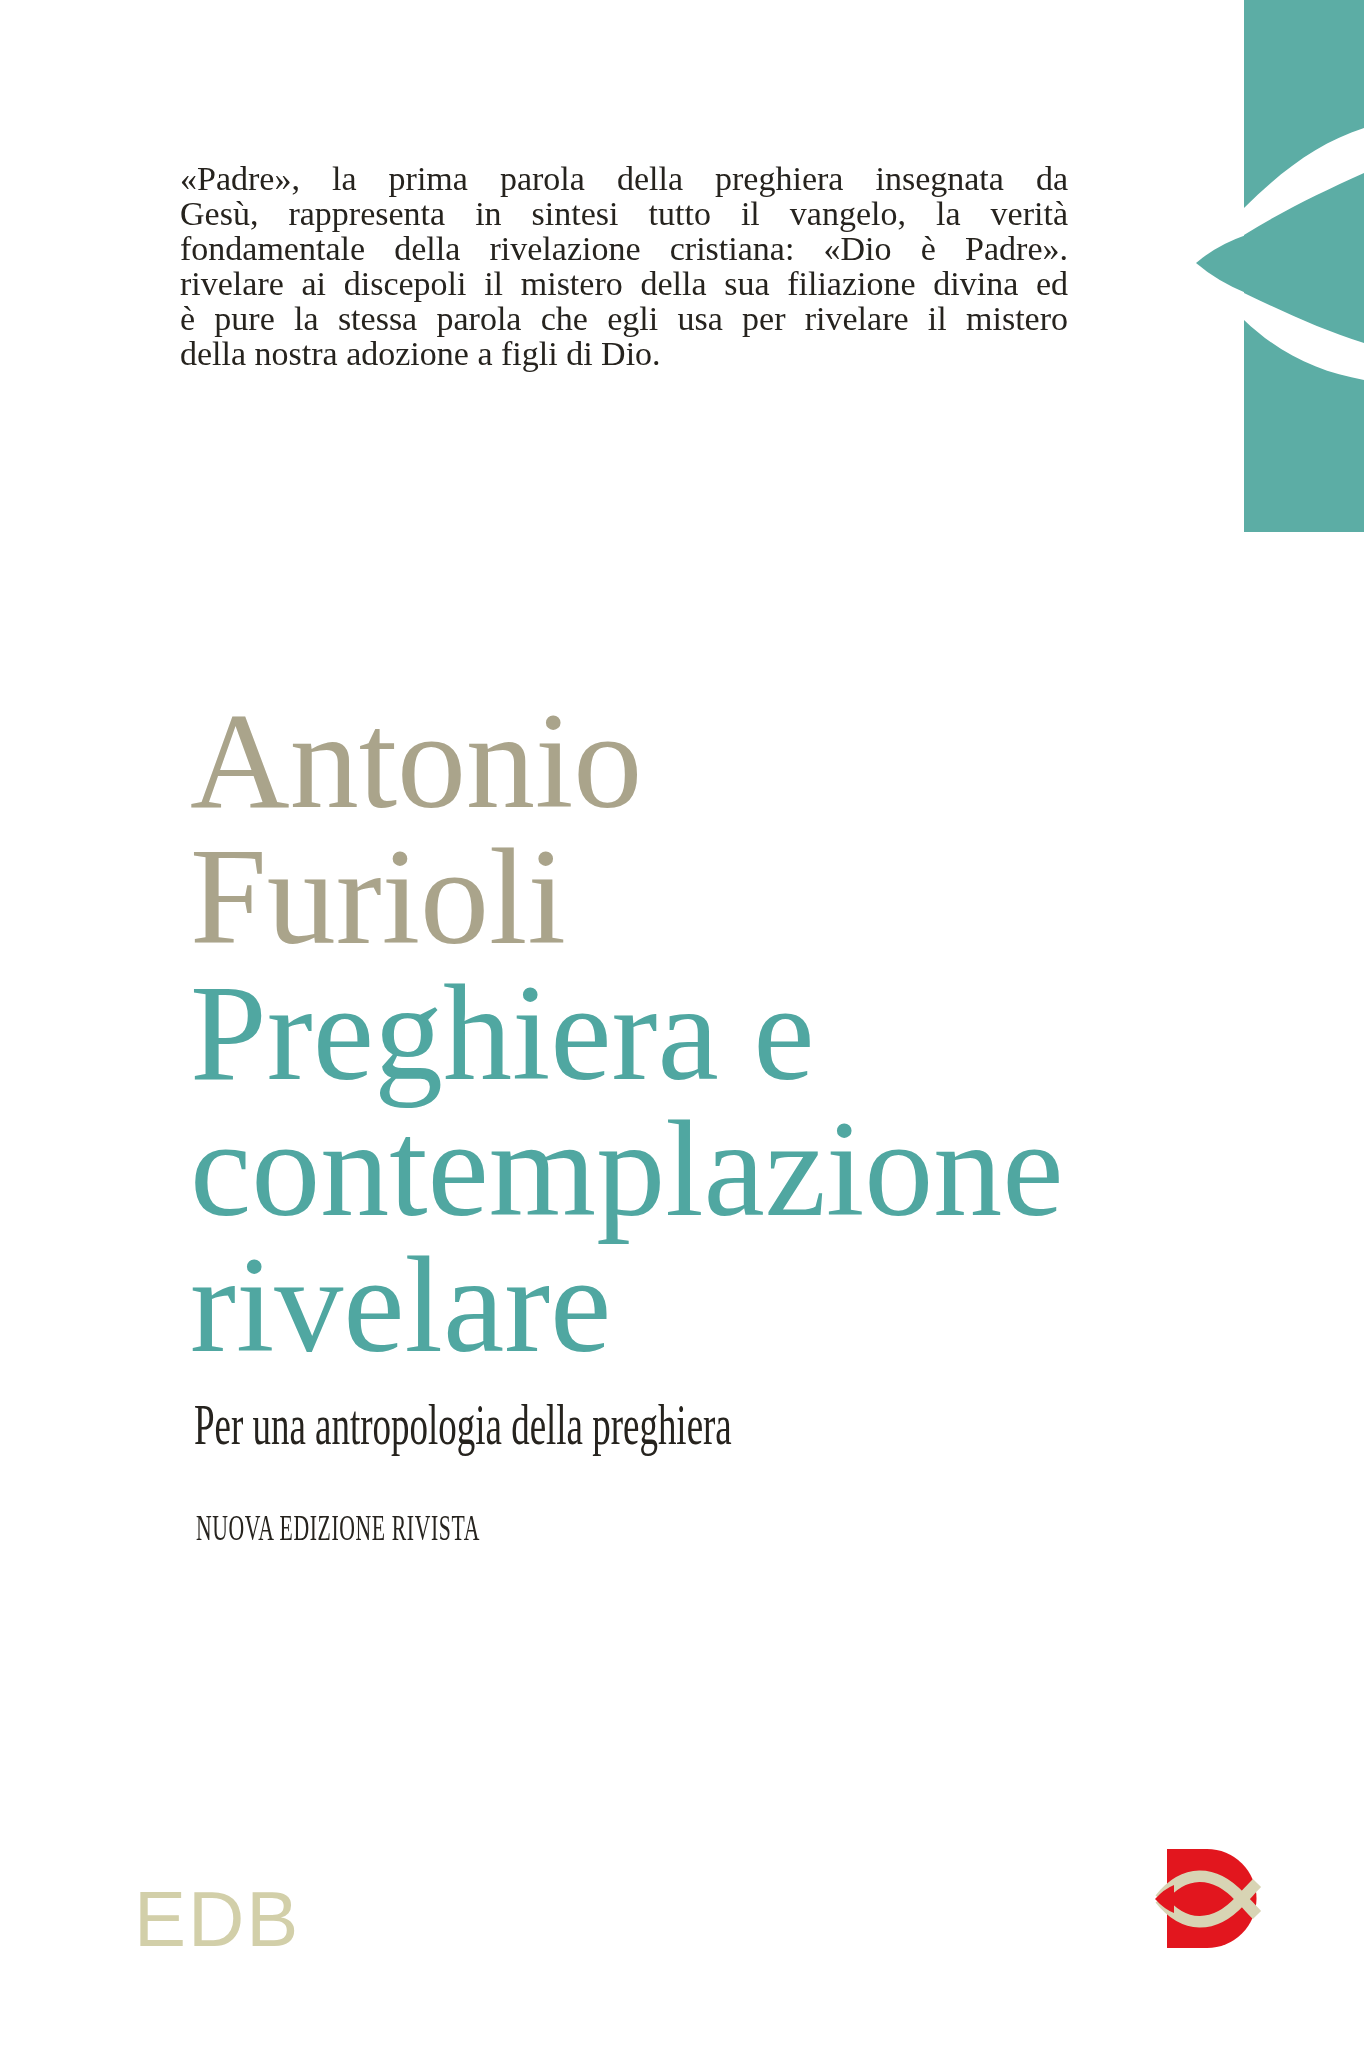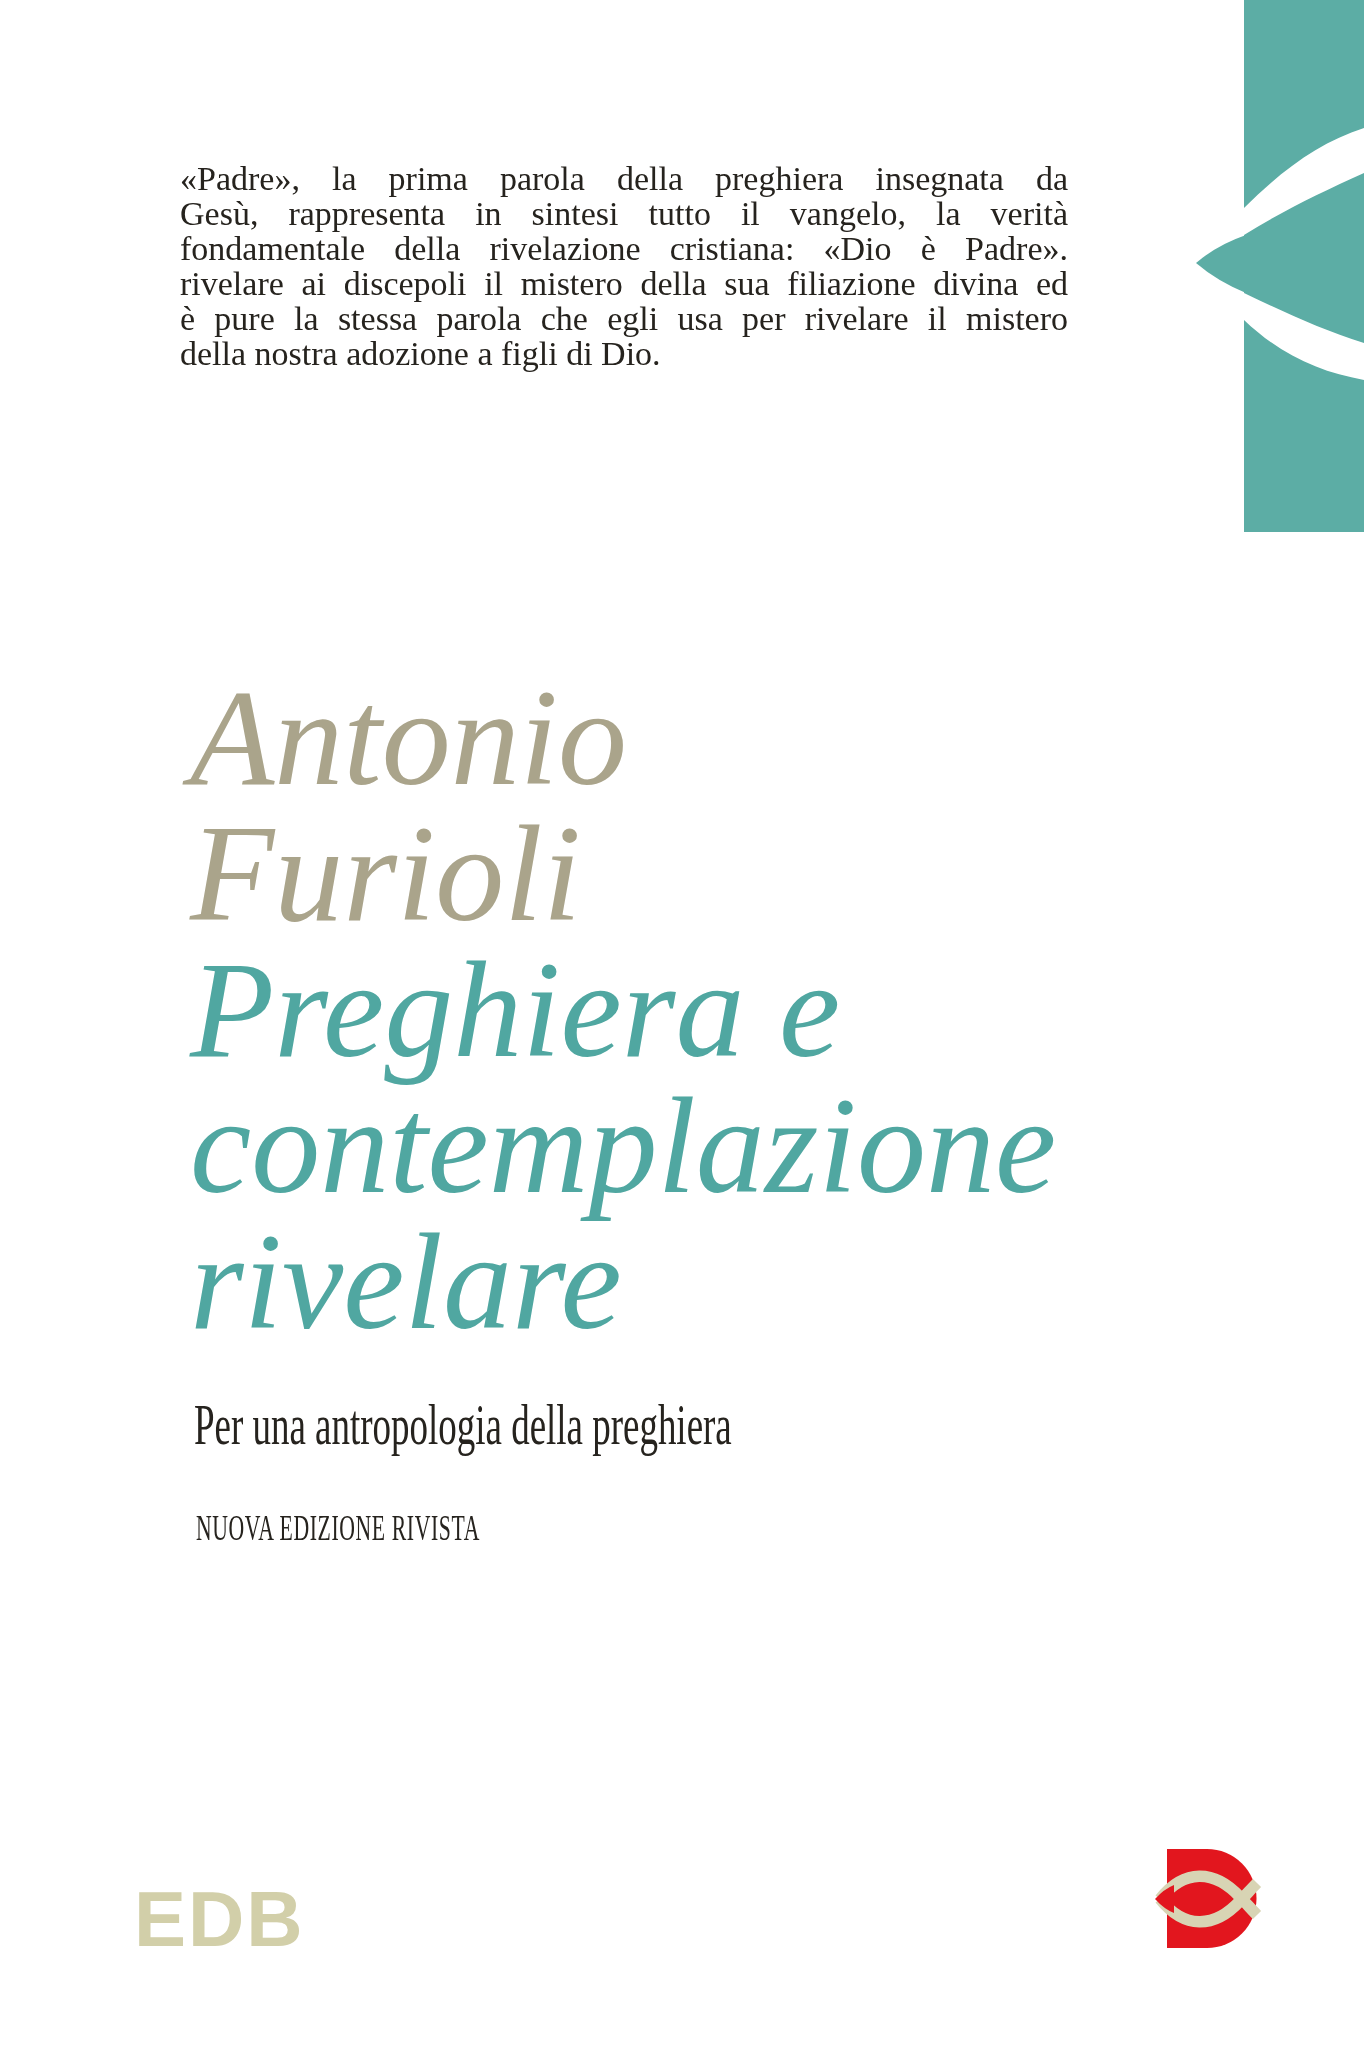--- a/index.html
+++ b/index.html
@@ -12,36 +12,36 @@
     overflow:hidden; font-family:"Liberation Serif", serif; margin:0 auto;
   }
   
   .blurb{
     position:absolute; left:180px; top:161px; width:888px;
     font-size:34px; line-height:35px; color:var(--ink);
   }
   .blurb-line{ text-align:justify; text-align-last:justify; white-space:normal; }
   .blurb-line.last{ text-align:right; text-align-last:left; }
   
-  .title-block{ position:absolute; left:190px; top:670px; font-size:138px; line-height:136px;font-style:italic; }
+  .title-block{ position:absolute; left:190px; top:693px; font-size:138px; line-height:136px; }
   .author-line{ color:var(--olive); }
   .title-line{ color:var(--title-teal); }
   
   .subtitle{
     position:absolute; left:194px; top:1393px; font-size:56px; color:var(--ink);
     transform:scaleX(.66); transform-origin:0 0; white-space:nowrap;
   }
   .edition{
     position:absolute; left:196px; top:1509px; font-size:35px; color:var(--ink);
     transform:scaleX(.62); transform-origin:0 0; white-space:nowrap; letter-spacing:1px;
   }
   
   .edb-wordmark{
     position:absolute; left:134px; top:1874px;
-    font-family:"Liberation Sans", sans-serif; font-weight:700; font-size:78px;
+    font-family:"Liberation Sans", sans-serif; font-weight:400; font-size:78px;
     letter-spacing:2px; color:var(--wordmark);
   }
   .eye-motif{ position:absolute; left:0; top:0; pointer-events:none; }
   .fish-logo{ position:absolute; left:1150px; top:1845px; }
   .f-teal{ fill:var(--teal); }
   .f-white{ fill:var(--bg); }
   .f-red{ fill:var(--red); }
   .s-cream{ stroke:var(--cream); stroke-width:11.5; fill:none; }
 </style>
 </head>

